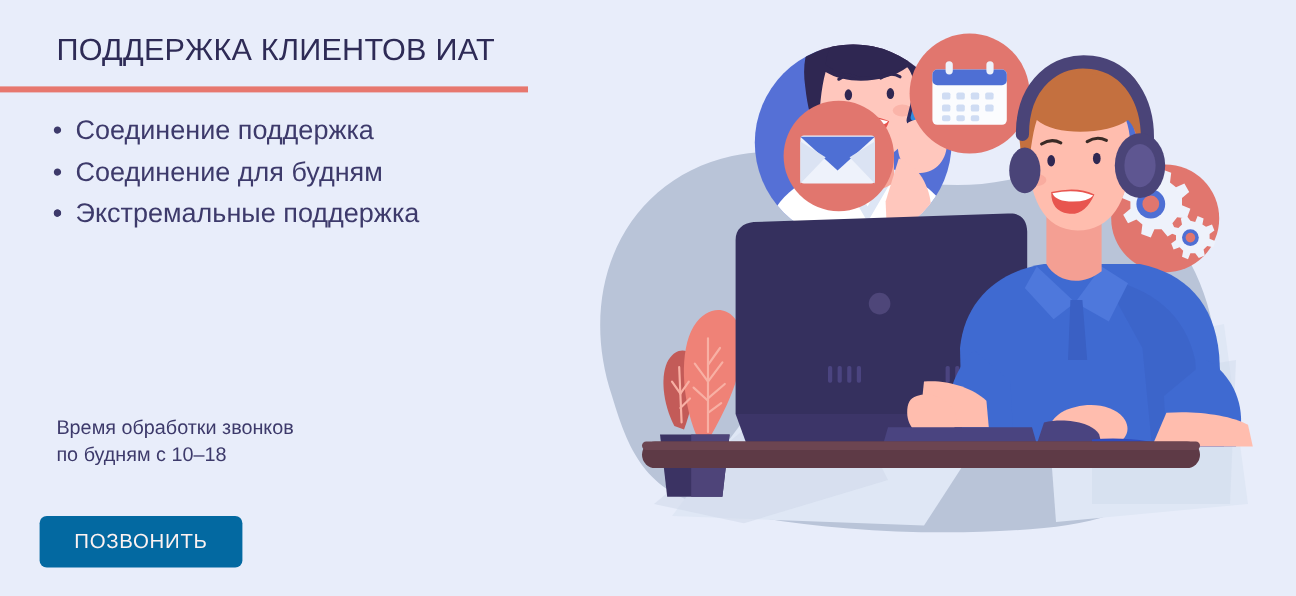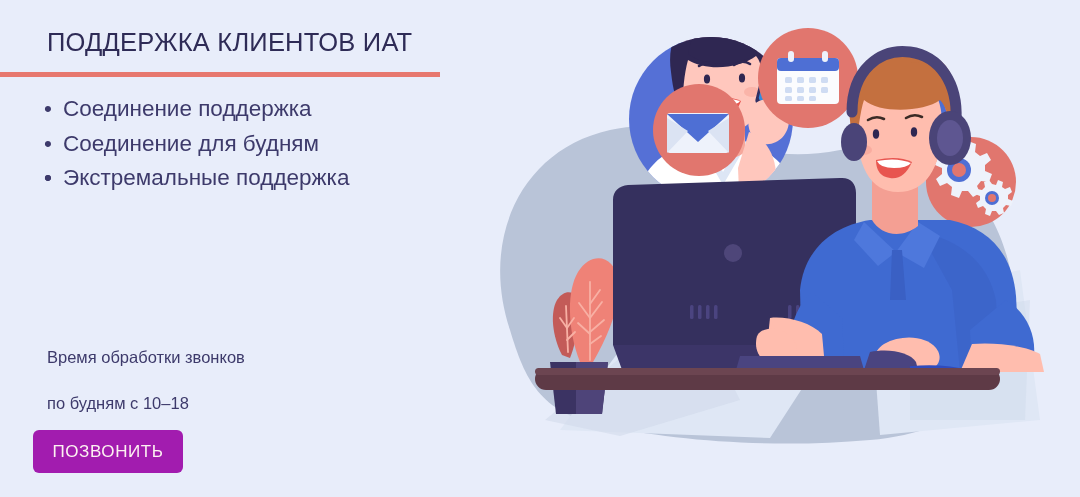--- a/index.html
+++ b/index.html
@@ -37,26 +37,26 @@
   }
   .bullets li .bdot{
     position:absolute;left:3px;top:0;
     font-size:22.5px;line-height:34.5px;color:#3d3a6b;
   }
 
   .hours{
     position:absolute;left:47px;top:346px;width:400px;
     font-size:16.5px;color:#3d3a6b;line-height:22px;
   }
-  .hours .l2{display:block;margin-top:24px;}
+  .hours .l2{display:block;}
 
   .cta{
     position:absolute;left:33px;top:430px;
-    width:150px;height:43px;
-    background:#a21caf;border:none;border-radius:6px;
+    width:169px;height:43px;
+    background:#0369a1;border:none;border-radius:6px;
     color:#fdf2f1;font-size:17px;letter-spacing:.6px;
     font-family:"Liberation Sans", sans-serif;
     cursor:pointer;padding:0;
     display:flex;align-items:center;justify-content:center;
   }
 
   
   .illus{position:absolute;left:440px;top:0;width:640px;height:497px;}
   .illus svg{display:block;width:640px;height:497px;}
 </style>

